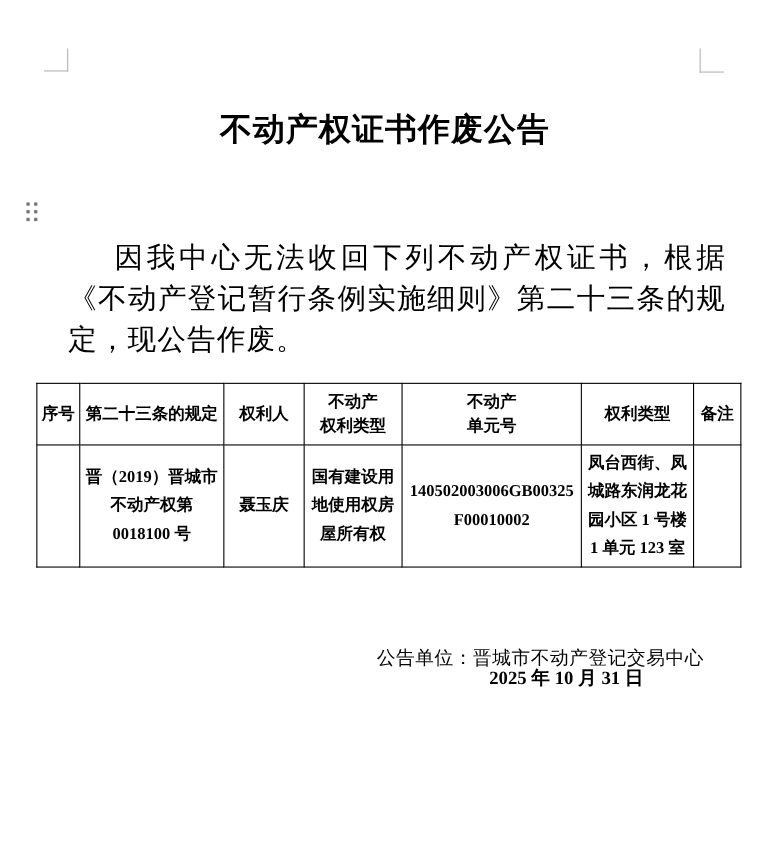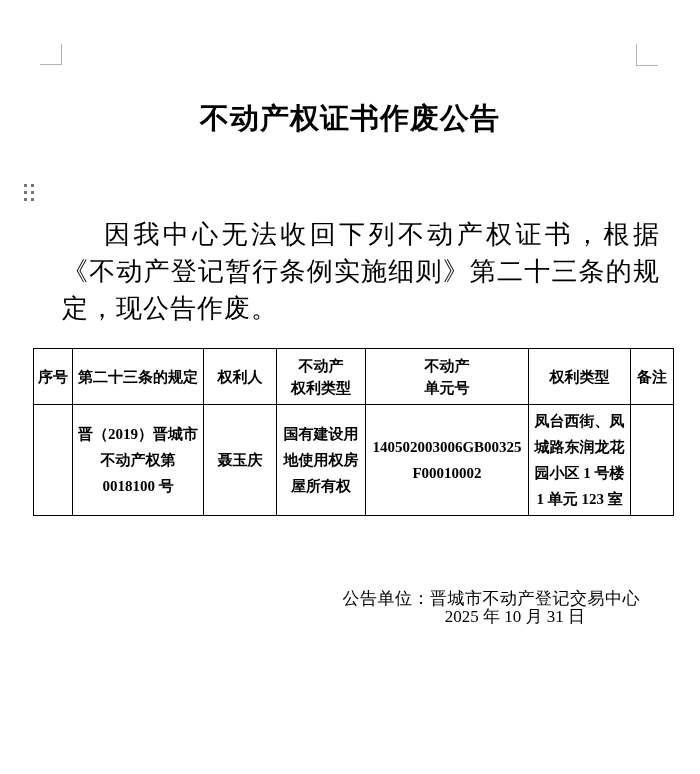--- a/index.html
+++ b/index.html
@@ -96,20 +96,21 @@
     font-size: 17px;
     line-height: 24px;
     letter-spacing: 0.5px;
     margin-top: 25px;
   }
   .date {
     position: absolute;
     top: 605px; right: 115px;
     font-size: 17px;
     line-height: 24px;
+    font-weight: bold;
   }
 </style>
 </head>
 <body>
 
 <div class="page">
 
   <div class="crop-mark tl"></div>
   <div class="crop-mark tr"></div>
 

